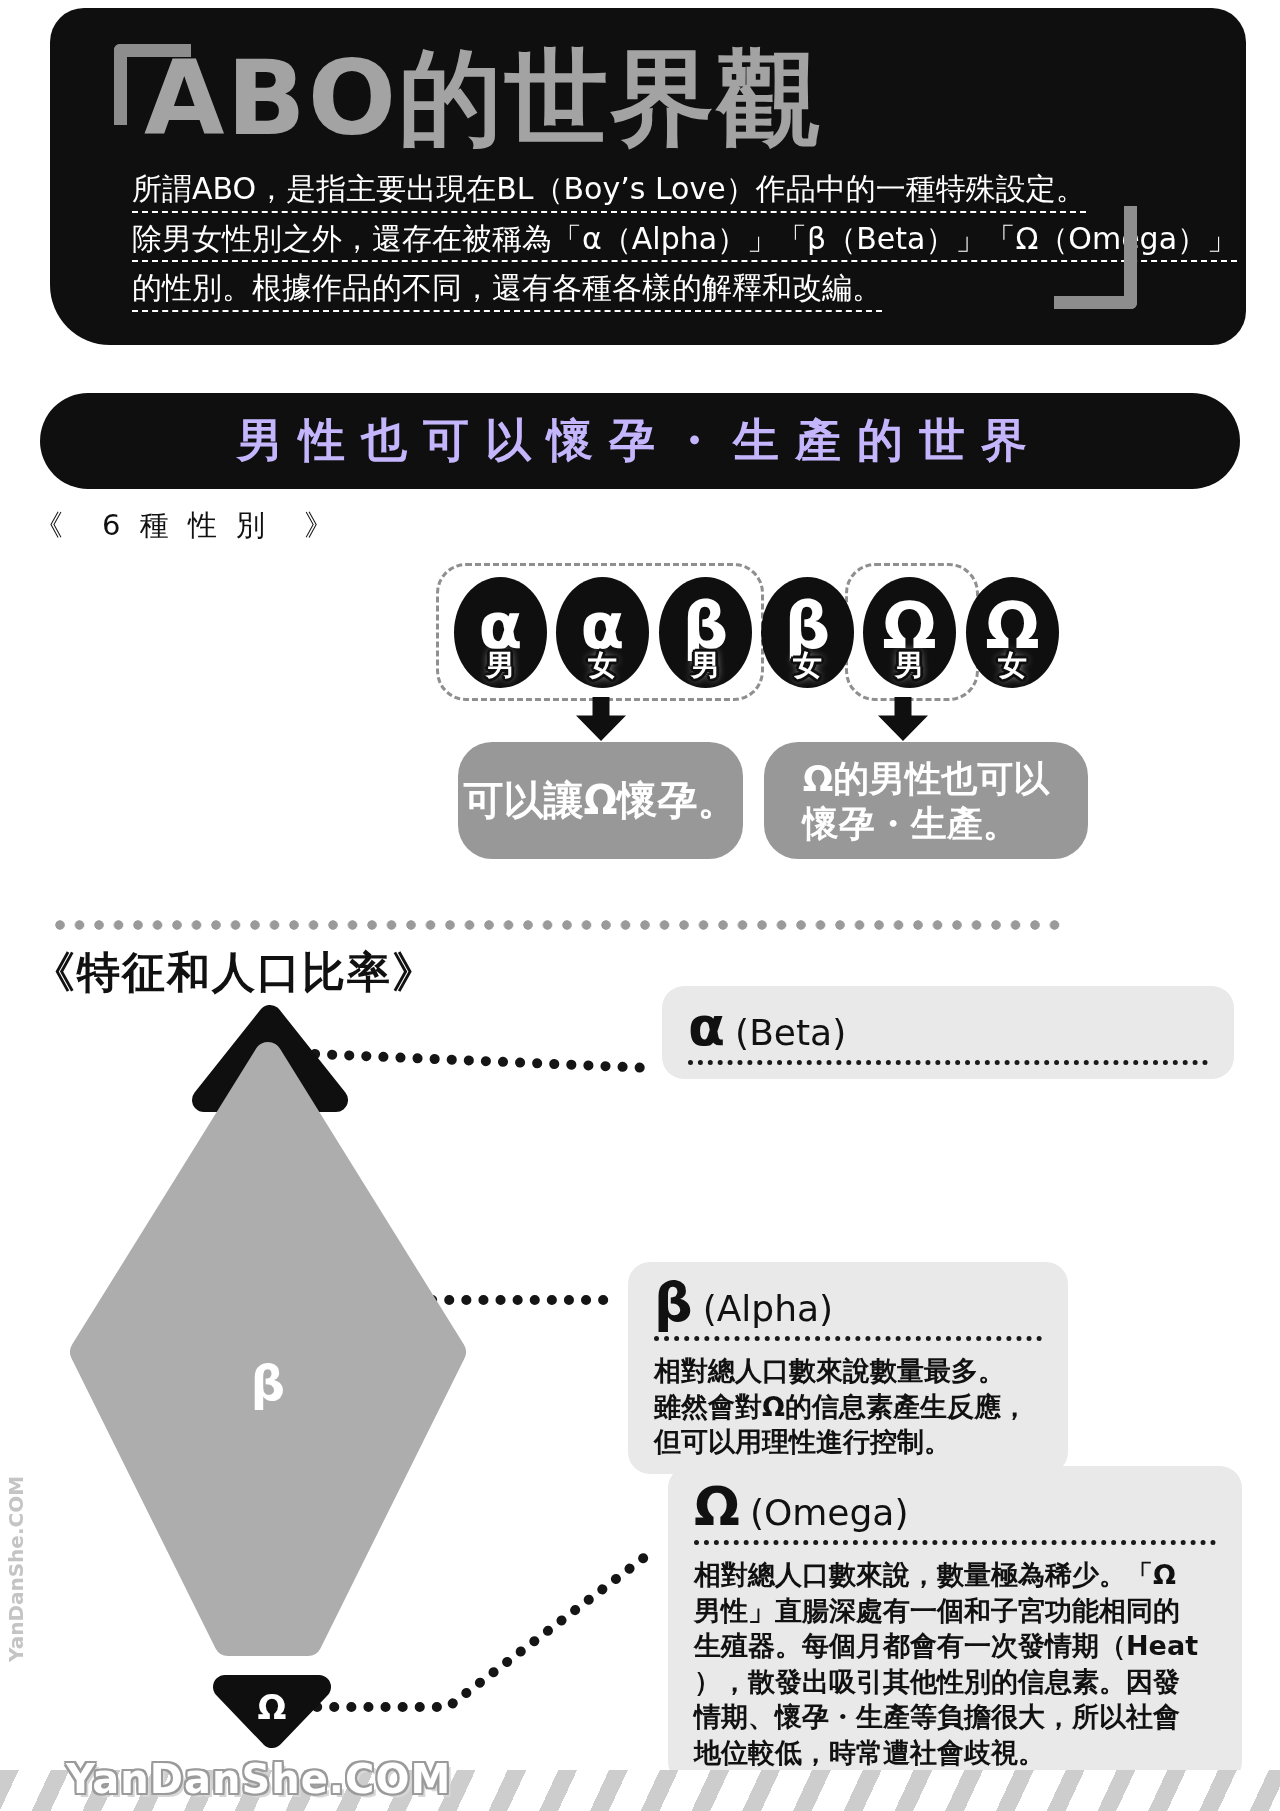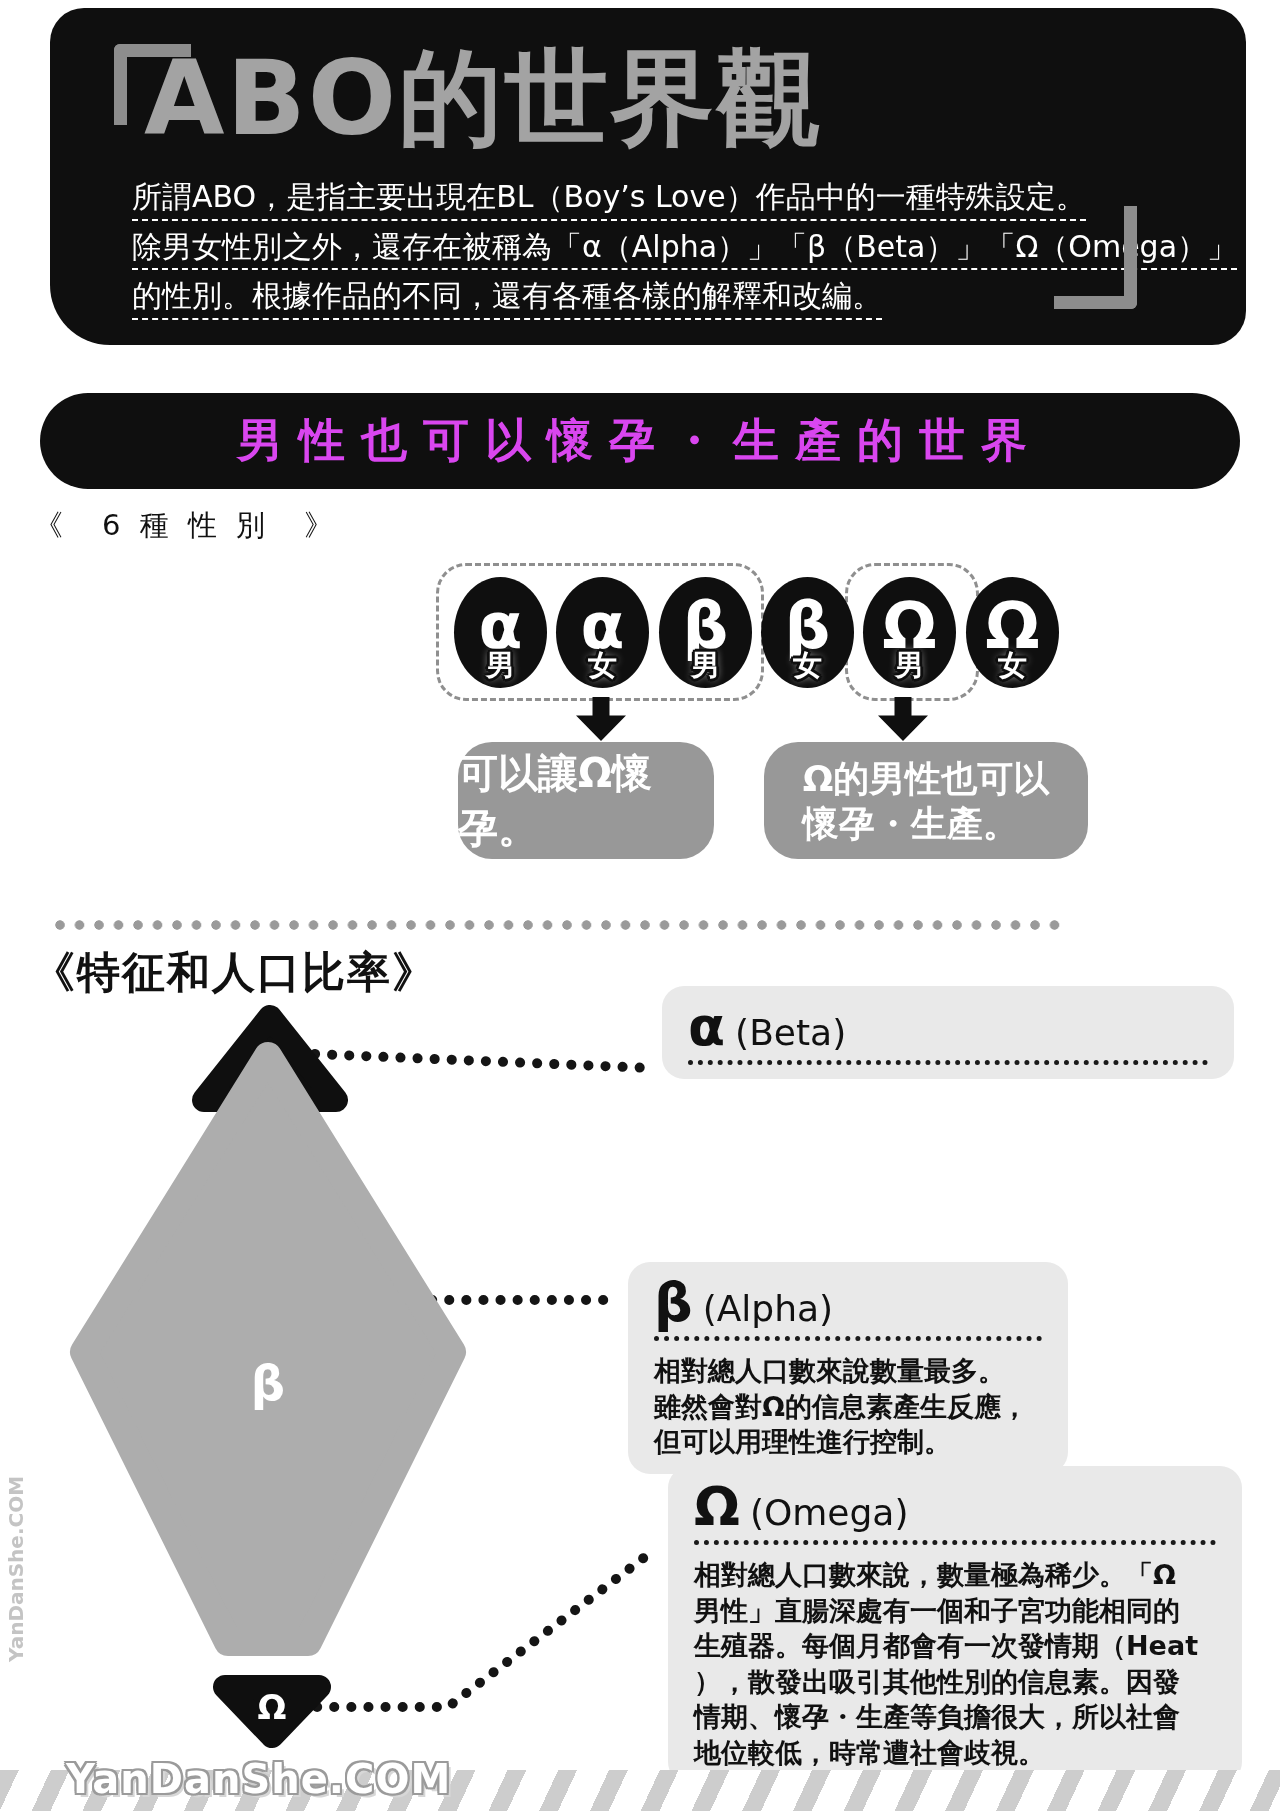--- a/index.html
+++ b/index.html
@@ -8,28 +8,28 @@
 
   
   .hero{position:absolute;left:50px;top:8px;width:1196px;height:337px;background:#0f0f0f;
         border-radius:34px;border-bottom-left-radius:60px;}
   .bracket-tl{position:absolute;left:64px;top:36px;width:64px;height:68px;
         border-top:13px solid #8d8d8d;border-left:13px solid #8d8d8d;border-top-left-radius:6px;}
   .bracket-br{position:absolute;left:1004px;top:198px;width:70px;height:90px;
         border-right:13px solid #8d8d8d;border-bottom:13px solid #8d8d8d;border-bottom-right-radius:6px;}
   .hero-title{position:absolute;left:94px;top:34px;margin:0;font-size:104px;line-height:112px;
         font-weight:bold;color:#a3a3a3;letter-spacing:2px;white-space:nowrap;}
-  .hero-intro{position:absolute;left:82px;top:172px;}
+  .hero-intro{position:absolute;left:82px;top:164px;}
   .hero-intro p{margin:0 0 9px 0;font-size:30px;line-height:1.12;font-weight:500;color:#fff;
         width:fit-content;border-bottom:2px dashed #fff;padding-bottom:5px;white-space:nowrap;}
 
   
   .banner{position:absolute;left:40px;top:393px;width:1200px;height:96px;background:#0f0f0f;
         border-radius:48px;display:flex;align-items:center;justify-content:center;}
-  .banner span{color:#d946ef;font-size:46px;font-weight:bold;letter-spacing:16px;white-space:nowrap;}
+  .banner span{color:#c4b5fd;font-size:46px;font-weight:bold;letter-spacing:16px;white-space:nowrap;}
 
   
   .six-heading{position:absolute;left:34px;top:506px;margin:0;font-size:29px;font-weight:normal;
         letter-spacing:5px;white-space:nowrap;text-align:right;}
   .six-desc{position:absolute;left:30px;top:575px;margin:0;font-size:29px;line-height:37px;
         font-weight:600;white-space:pre-line;}
 
   .dashed-group{position:absolute;top:563px;height:132px;border:3px dashed #8f8f8f;border-radius:30px;}
   .dashed-group.g1{left:436px;width:322px;}
   .dashed-group.g2{left:845px;width:128px;}
@@ -44,21 +44,21 @@
                     0 0 9px #ffffff;}
   .gender.c1{left:454px;} .gender.c2{left:556px;} .gender.c3{left:659px;}
   .gender.c4{left:761px;} .gender.c5{left:863px;} .gender.c6{left:966px;}
 
   .down-arrow{position:absolute;top:697px;width:50px;height:44px;background:#0f0f0f;
         clip-path:polygon(33% 0,67% 0,67% 42%,100% 42%,50% 100%,0 42%,33% 42%);}
   .down-arrow.a1{left:576px;} .down-arrow.a2{left:878px;}
 
   .callout{position:absolute;top:742px;height:117px;background:#989898;border-radius:34px;
         display:flex;align-items:center;justify-content:center;color:#fff;font-weight:bold;}
-  .callout.left{left:458px;width:256px;font-size:40px;}
+  .callout.left{left:458px;width:285px;font-size:40px;}
   .callout.right{left:764px;width:324px;font-size:36px;line-height:1.25;white-space:pre-line;text-align:left;}
 
   
   .dot-divider{position:absolute;left:55px;top:920px;width:1012px;height:11px;
         background-image:radial-gradient(circle at 5px 5px,#9a9a9a 4.4px,transparent 5px);
         background-size:19.5px 11px;background-repeat:repeat-x;}
 
   
   .traits-heading{position:absolute;left:32px;top:944px;margin:0;font-size:43px;font-weight:bold;
         letter-spacing:2px;white-space:nowrap;}

